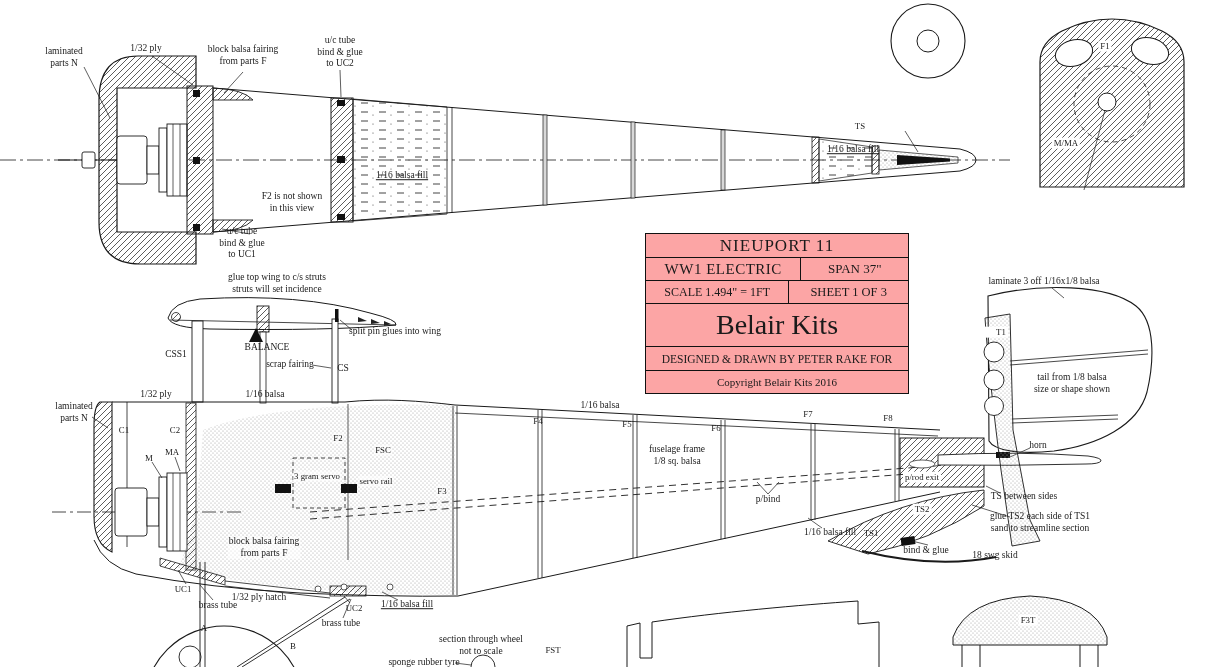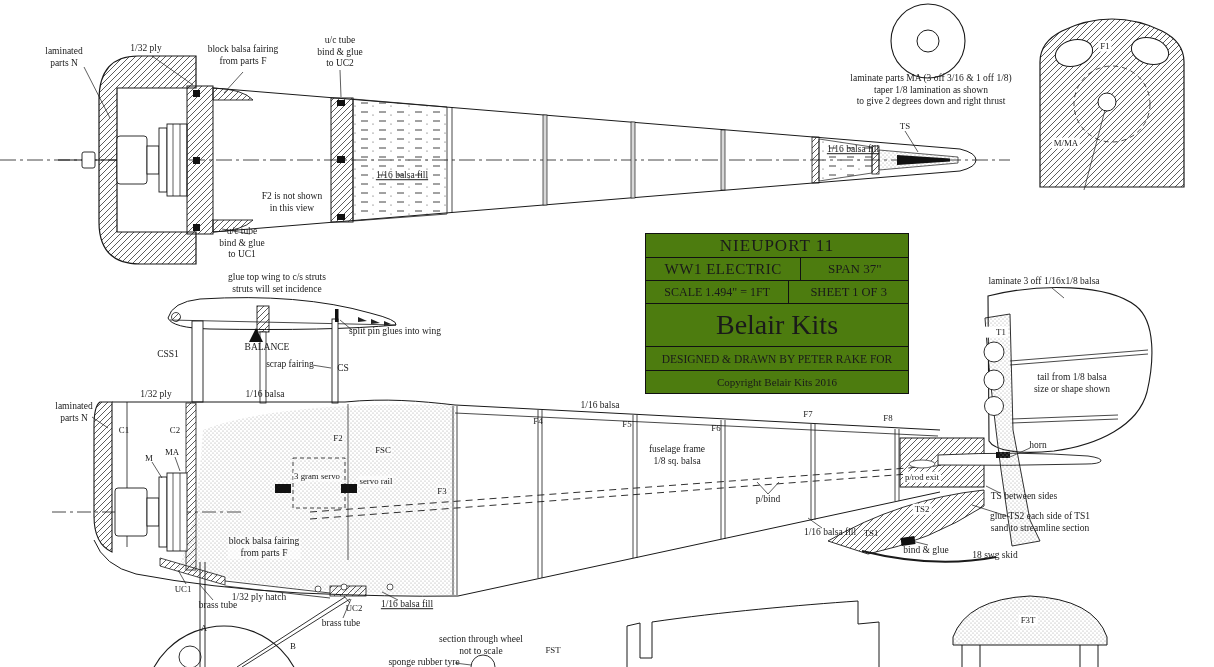--- a/index.html
+++ b/index.html
@@ -6,21 +6,21 @@
   .sheet{position:relative;width:1214px;height:667px;background:#ffffff;overflow:hidden;
          font-family:"Liberation Serif","DejaVu Serif",serif;color:#1a1a1a;}
   .sheet svg{position:absolute;left:0;top:0;}
   .lbl{position:absolute;transform:translate(-50%,-50%);text-align:center;
        font-size:9.5px;line-height:1.22;white-space:pre-line;color:#1a1a1a;}
   .lbl.small{font-size:8.8px;}
   .lbl.bg{background:#fff;padding:0 2px;}
   .lbl.fade{background:rgba(255,255,255,0.55);padding:0 1px;}
   .lbl.u{text-decoration:underline;}
   
-  .tb{position:absolute;left:645px;top:233px;width:264px;border:1.5px solid #111;background:#4d7c0f;box-sizing:border-box;}
+  .tb{position:absolute;left:645px;top:233px;width:264px;border:1.5px solid #111;background:#fca5a5;box-sizing:border-box;}
   .tb .row{border-top:1px solid #111;display:flex;align-items:stretch;justify-content:center;text-align:center;}
   .tb .row:first-child{border-top:none;}
   .tb .cell{display:flex;align-items:center;justify-content:center;flex:1;}
   .tb .cell + .cell{border-left:1px solid #111;}
   .r1{height:23px;font-size:17px;letter-spacing:1px;}
   .r2{height:22px;}
   .r2 .c-left{flex:1.45;font-size:15px;letter-spacing:0.5px;}
   .r2 .c-right{font-size:13px;}
   .r3{height:22px;}
   .r3 .c-left{flex:1.2;font-size:12px;}
@@ -234,34 +234,31 @@
 from parts F</div>
 <div class="lbl" style="left:340px;top:52px;">u/c tube
 bind &amp; glue
 to UC2</div>
 <div class="lbl" style="left:292px;top:203px;">F2 is not shown
 in this view</div>
 <div class="lbl u" style="left:402px;top:176px;">1/16 balsa fill</div>
 <div class="lbl" style="left:242px;top:243px;">u/c tube
 bind &amp; glue
 to UC1</div>
-<div class="lbl small" style="left:905px;top:126px;">TS</div>
+<div class="lbl small" style="left:860px;top:126px;">TS</div>
 <div class="lbl u" style="left:853px;top:150px;">1/16 balsa fill</div>
 
-<div class="lbl" style="left:931px;top:90px;">laminate parts MA (3 off 3/16 &amp; 1 off 1/8)
-taper 1/8 lamination as shown
-to give 2 degrees down and right thrust</div>
 <div class="lbl small bg" style="left:1105px;top:46px;">F1</div>
 <div class="lbl small bg" style="left:1066px;top:143px;">M/MA</div>
 
 <div class="lbl" style="left:277px;top:284px;">glue top wing to c/s struts
 struts will set incidence</div>
 <div class="lbl" style="left:256px;top:348px;padding-left:22px;">BALANCE</div>
 <div class="lbl" style="left:395px;top:332px;">split pin glues into wing</div>
-<div class="lbl" style="left:168px;top:355px;">CSS1</div>
+<div class="lbl" style="left:176px;top:355px;">CSS1</div>
 <div class="lbl" style="left:290px;top:365px;">scrap fairing</div>
 <div class="lbl" style="left:343px;top:369px;">CS</div>
 <div class="lbl" style="left:156px;top:395px;">1/32 ply</div>
 <div class="lbl" style="left:265px;top:395px;">1/16 balsa</div>
 <div class="lbl" style="left:74px;top:413px;">laminated
 parts N</div>
 <div class="lbl small" style="left:124px;top:430px;">C1</div>
 <div class="lbl small" style="left:175px;top:430px;">C2</div>
 <div class="lbl small" style="left:149px;top:458px;">M</div>
 <div class="lbl small" style="left:172px;top:452px;">MA</div>

